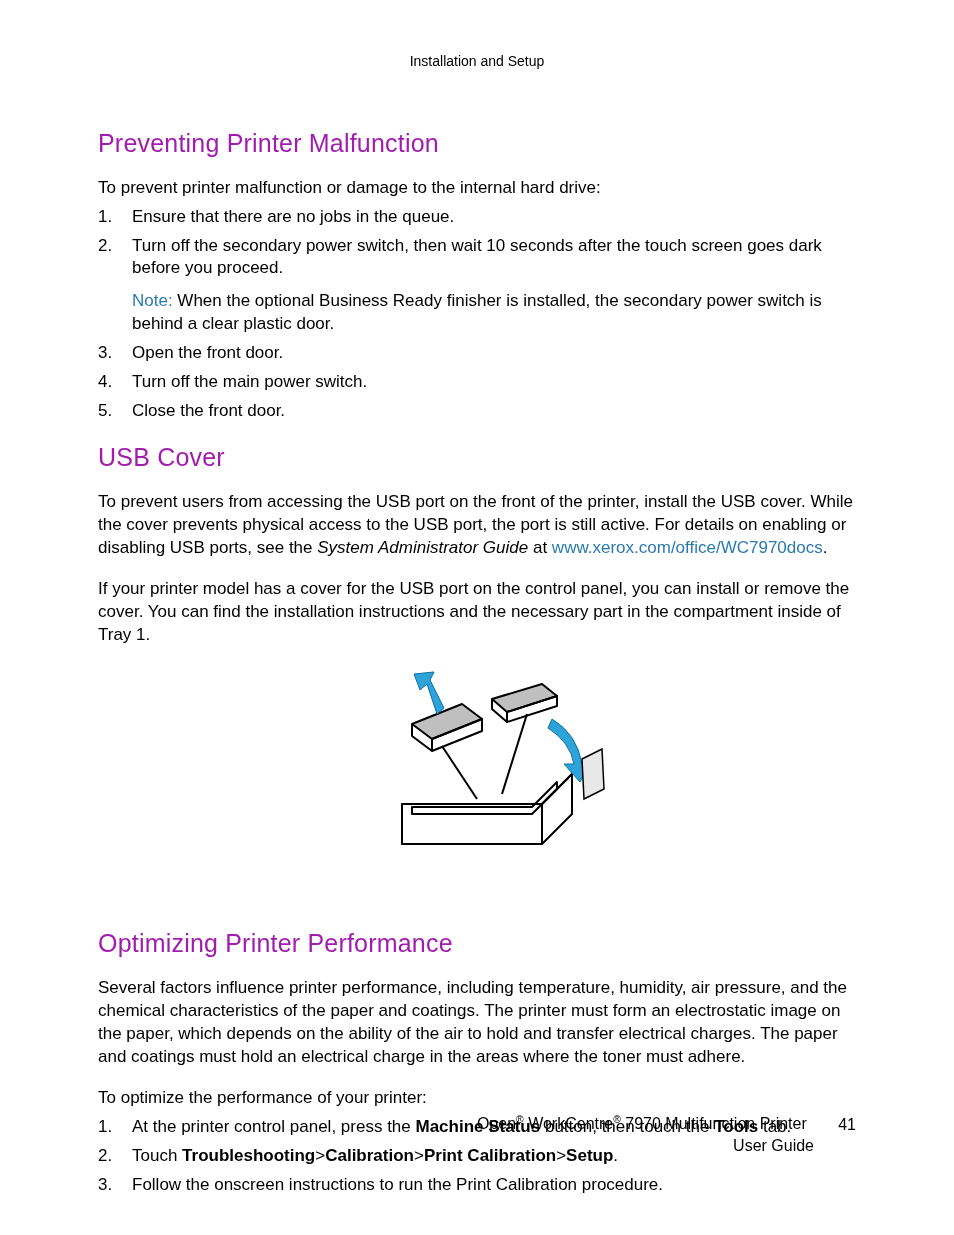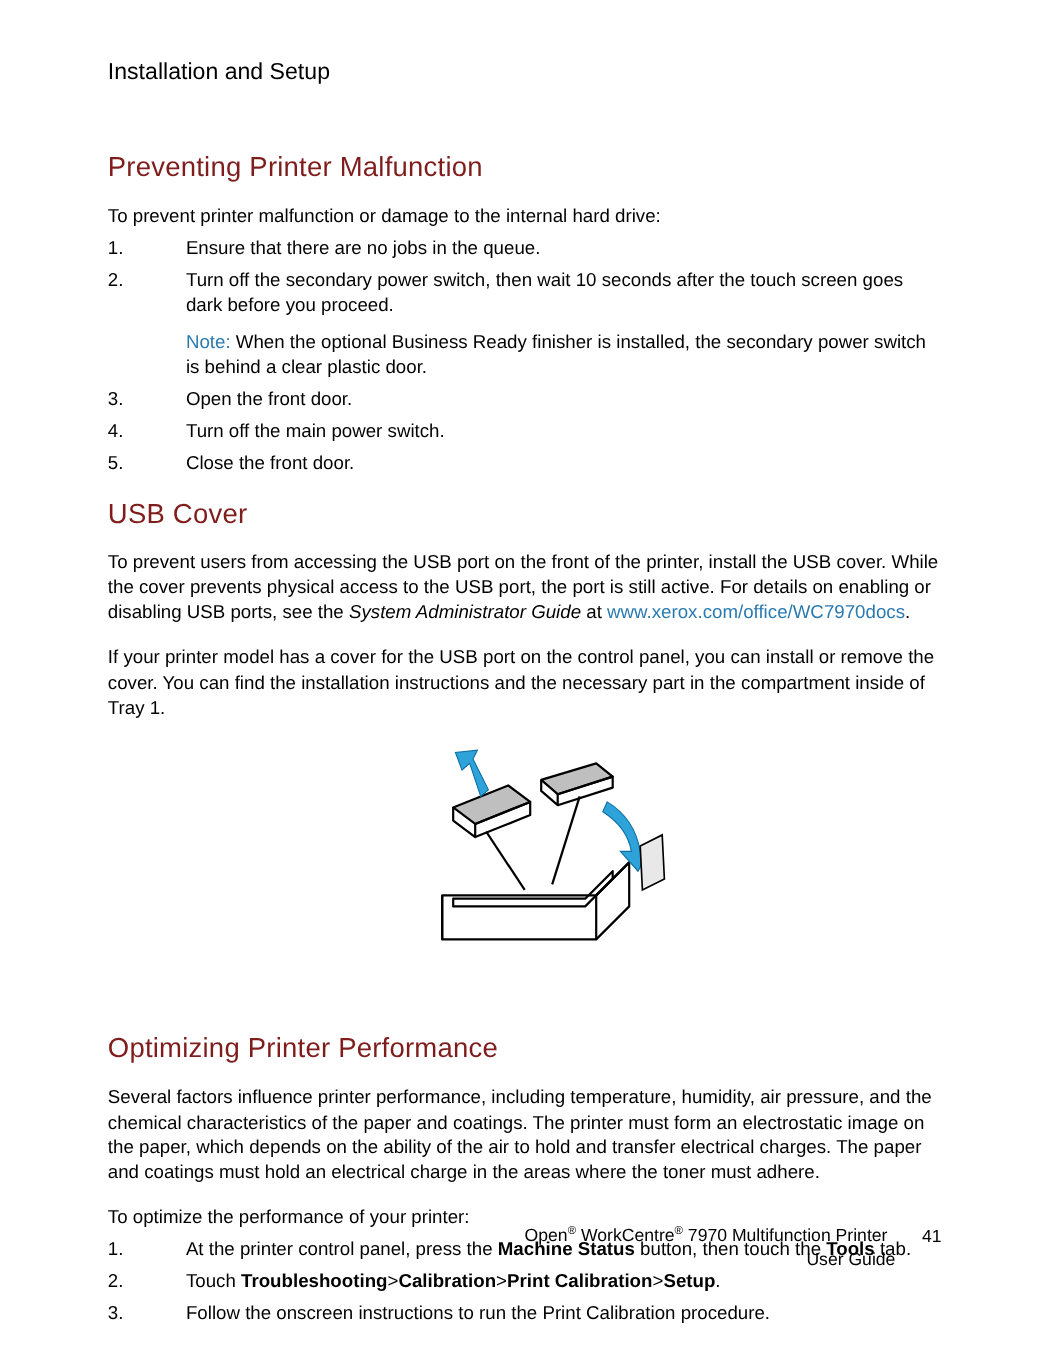--- a/index.html
+++ b/index.html
@@ -8,45 +8,45 @@
     height: 1235px;
     background: #fff;
     font-family: "Segoe UI", Arial, sans-serif;
     color: #000;
     position: relative;
     padding: 52px 98px 0 98px;
     font-size: 17px;
     line-height: 1.35;
   }
   .header-right {
-    text-align: left;
-    font-size: 21px;
+    text-align: center;
+    font-size: 14px;
     color: #000;
     margin-bottom: 56px;
   }
   h2.section-heading {
-    color: #7f1d1d;
+    color: #a21caf;
     font-weight: 400;
     font-size: 25px;
     margin-bottom: 16px;
     letter-spacing: 0.2px;
   }
   p.body { margin-bottom: 6px; }
   ol.steps {
     list-style: none;
     margin: 6px 0 18px 0;
   }
   ol.steps > li {
     display: flex;
     margin-bottom: 6px;
   }
   ol.steps > li .num {
     min-width: 34px;
   }
-  ol.steps > li .txt { flex: 1; margin-left: 37px; }
+  ol.steps > li .txt { flex: 1; }
   .note-label { color: #2a7ab0; }
   .note-block { margin-top: 10px; }
   a.link { color: #2a7ab0; text-decoration: none; }
   .italic { font-style: italic; }
   .bold { font-weight: 700; }
   .img-wrap { text-align: center; margin: 18px 0 26px 0; }
   .img-placeholder {
     display: inline-block;
     width: 270px; height: 230px;
   }

